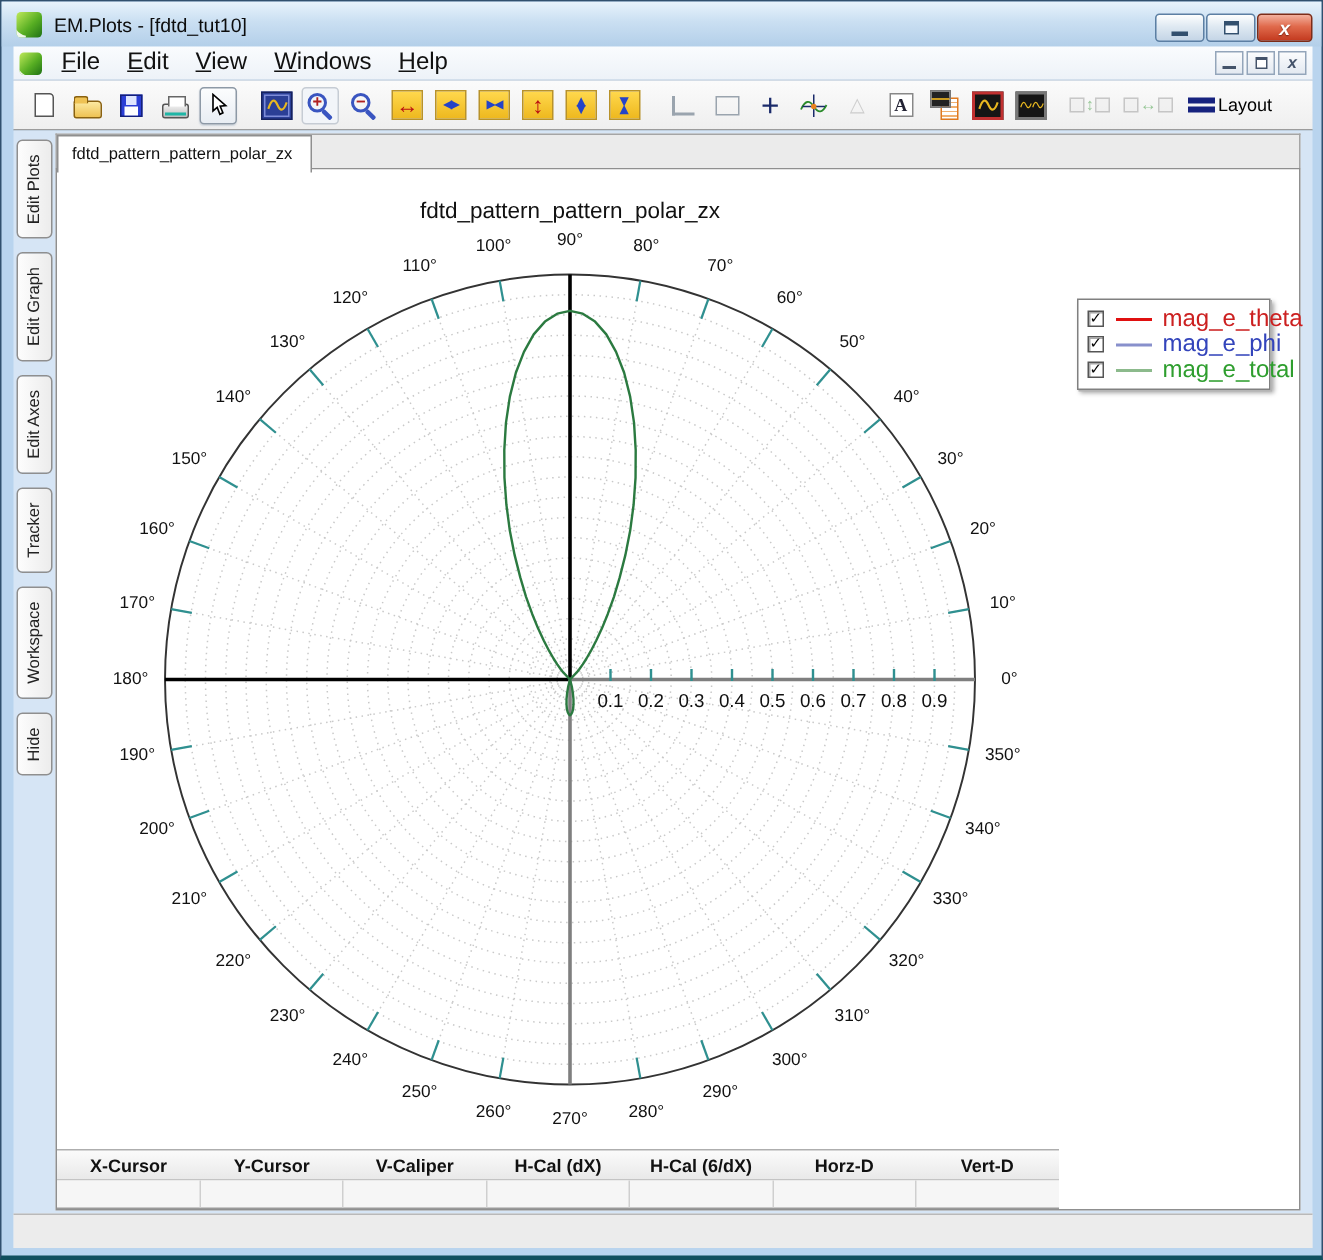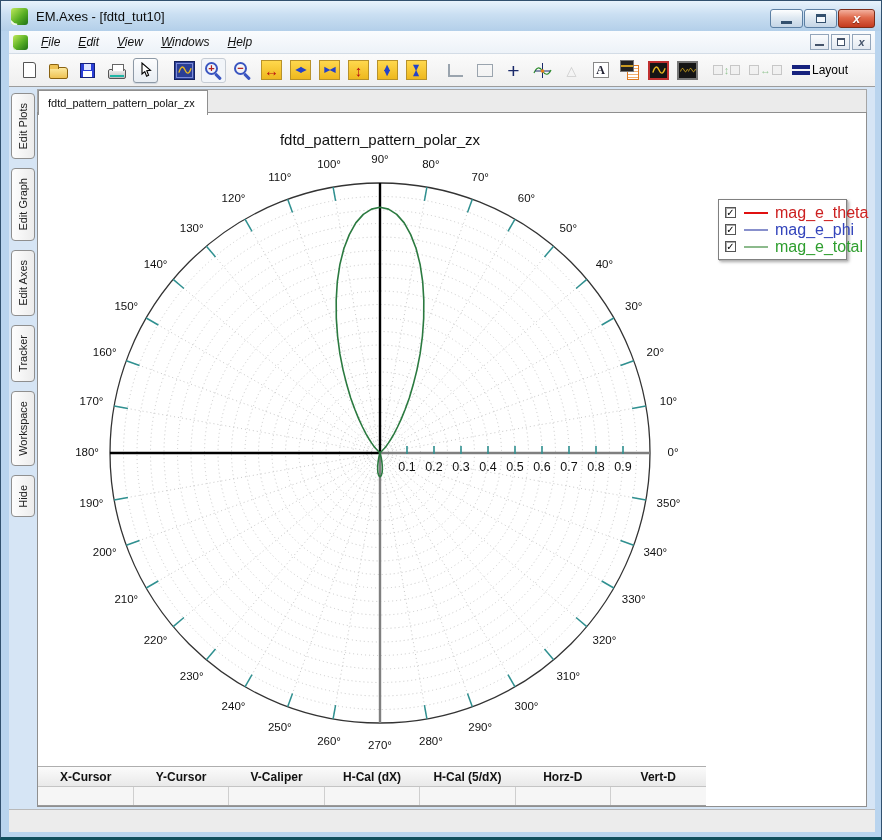--- a/index.html
+++ b/index.html
@@ -24,21 +24,21 @@
   .wbtn.close { width:37px; background:linear-gradient(#f3b09e,#e06a4c 45%,#c33a1f); border-color:#7c2c18; }
   .g-min { position:absolute; left:10px; top:11px; width:11px; height:3px; background:#33506e; }
   .g-res { position:absolute; left:11px; top:4px; width:10px; height:9px; border:1.5px solid #33506e; border-top-width:3px; background:#f4f8fc; }
   .g-x   { position:absolute; left:0; top:1px; width:100%; text-align:center; color:#fff; font-weight:bold; font-size:13px; text-shadow:0 1px 1px #7a2413; }
 
   
   .menubar { position:absolute; left:8px; top:30px; width:866px; height:23px;
              background:linear-gradient(#fafcfe,#edf2f8); border-bottom:1px solid #d3dce6;
              display:flex; align-items:center; padding-left:4px; }
   .menubar .app-icon { width:15px; height:15px; }
-  .menu-item { font-size:12px; color:#111; padding:3px 9px; cursor:default;font-style:italic; }
+  .menu-item { font-size:16px; color:#111; padding:3px 9px; cursor:default; }
   .menu-item u { text-decoration:underline; }
   .mdibtns { position:absolute; right:4px; top:3px; display:flex; }
   .mbtn { width:19px; height:16px; border:1px solid #93a5ba; margin-left:2px; background:linear-gradient(#fbfcfd,#e3e9f1);
           font-size:10px; color:#3c4a5a; text-align:center; line-height:14px; position:relative; }
   .mbtn .g-min { left:4px; top:9px; width:9px; height:2px; background:#44536a;}
   .mbtn .g-res { left:5px; top:3px; width:8px; height:8px; border:1px solid #44536a; border-top-width:2px; background:#fff;}
   .mbtn .g-x { color:#44536a; font-size:11px; top:0; text-shadow:none; }
 
   
   .toolbar { position:absolute; left:8px; top:53px; width:866px; height:33px;
@@ -129,21 +129,21 @@
 
   svg text { font-family:"Liberation Sans","DejaVu Sans",sans-serif; }
 </style>
 </head>
 <body>
 
 <div class="frame">
 
   <div class="titlebar">
     <span class="app-icon"></span>
-    <span class="title-text">EM.Axes - [fdtd_tut10]</span>
+    <span class="title-text">EM.Plots - [fdtd_tut10]</span>
     <span class="winbtns">
       <span class="wbtn">
           <i class="g-min"></i>
         </span>
       <span class="wbtn">
           <i class="g-res"></i>
         </span>
       <span class="wbtn close">
           <i class="g-x">x</i>
         </span>
@@ -492,21 +492,21 @@
             <span class="lg-line" style="background:#8cba8c"></span>
             <span class="lg-label" style="color:#2e9e2e">mag_e_total</span>
           </div>
         </div>
       <div class="cursor-table" id="ctable">
           <div class="ct-head">
             <div>X-Cursor</div>
             <div>Y-Cursor</div>
             <div>V-Caliper</div>
             <div>H-Cal (dX)</div>
-            <div>H-Cal (5/dX)</div>
+            <div>H-Cal (6/dX)</div>
             <div>Horz-D</div>
             <div>Vert-D</div>
           </div>
           <div class="ct-row">
             <div></div>
             <div></div>
             <div></div>
             <div></div>
             <div></div>
             <div></div>

